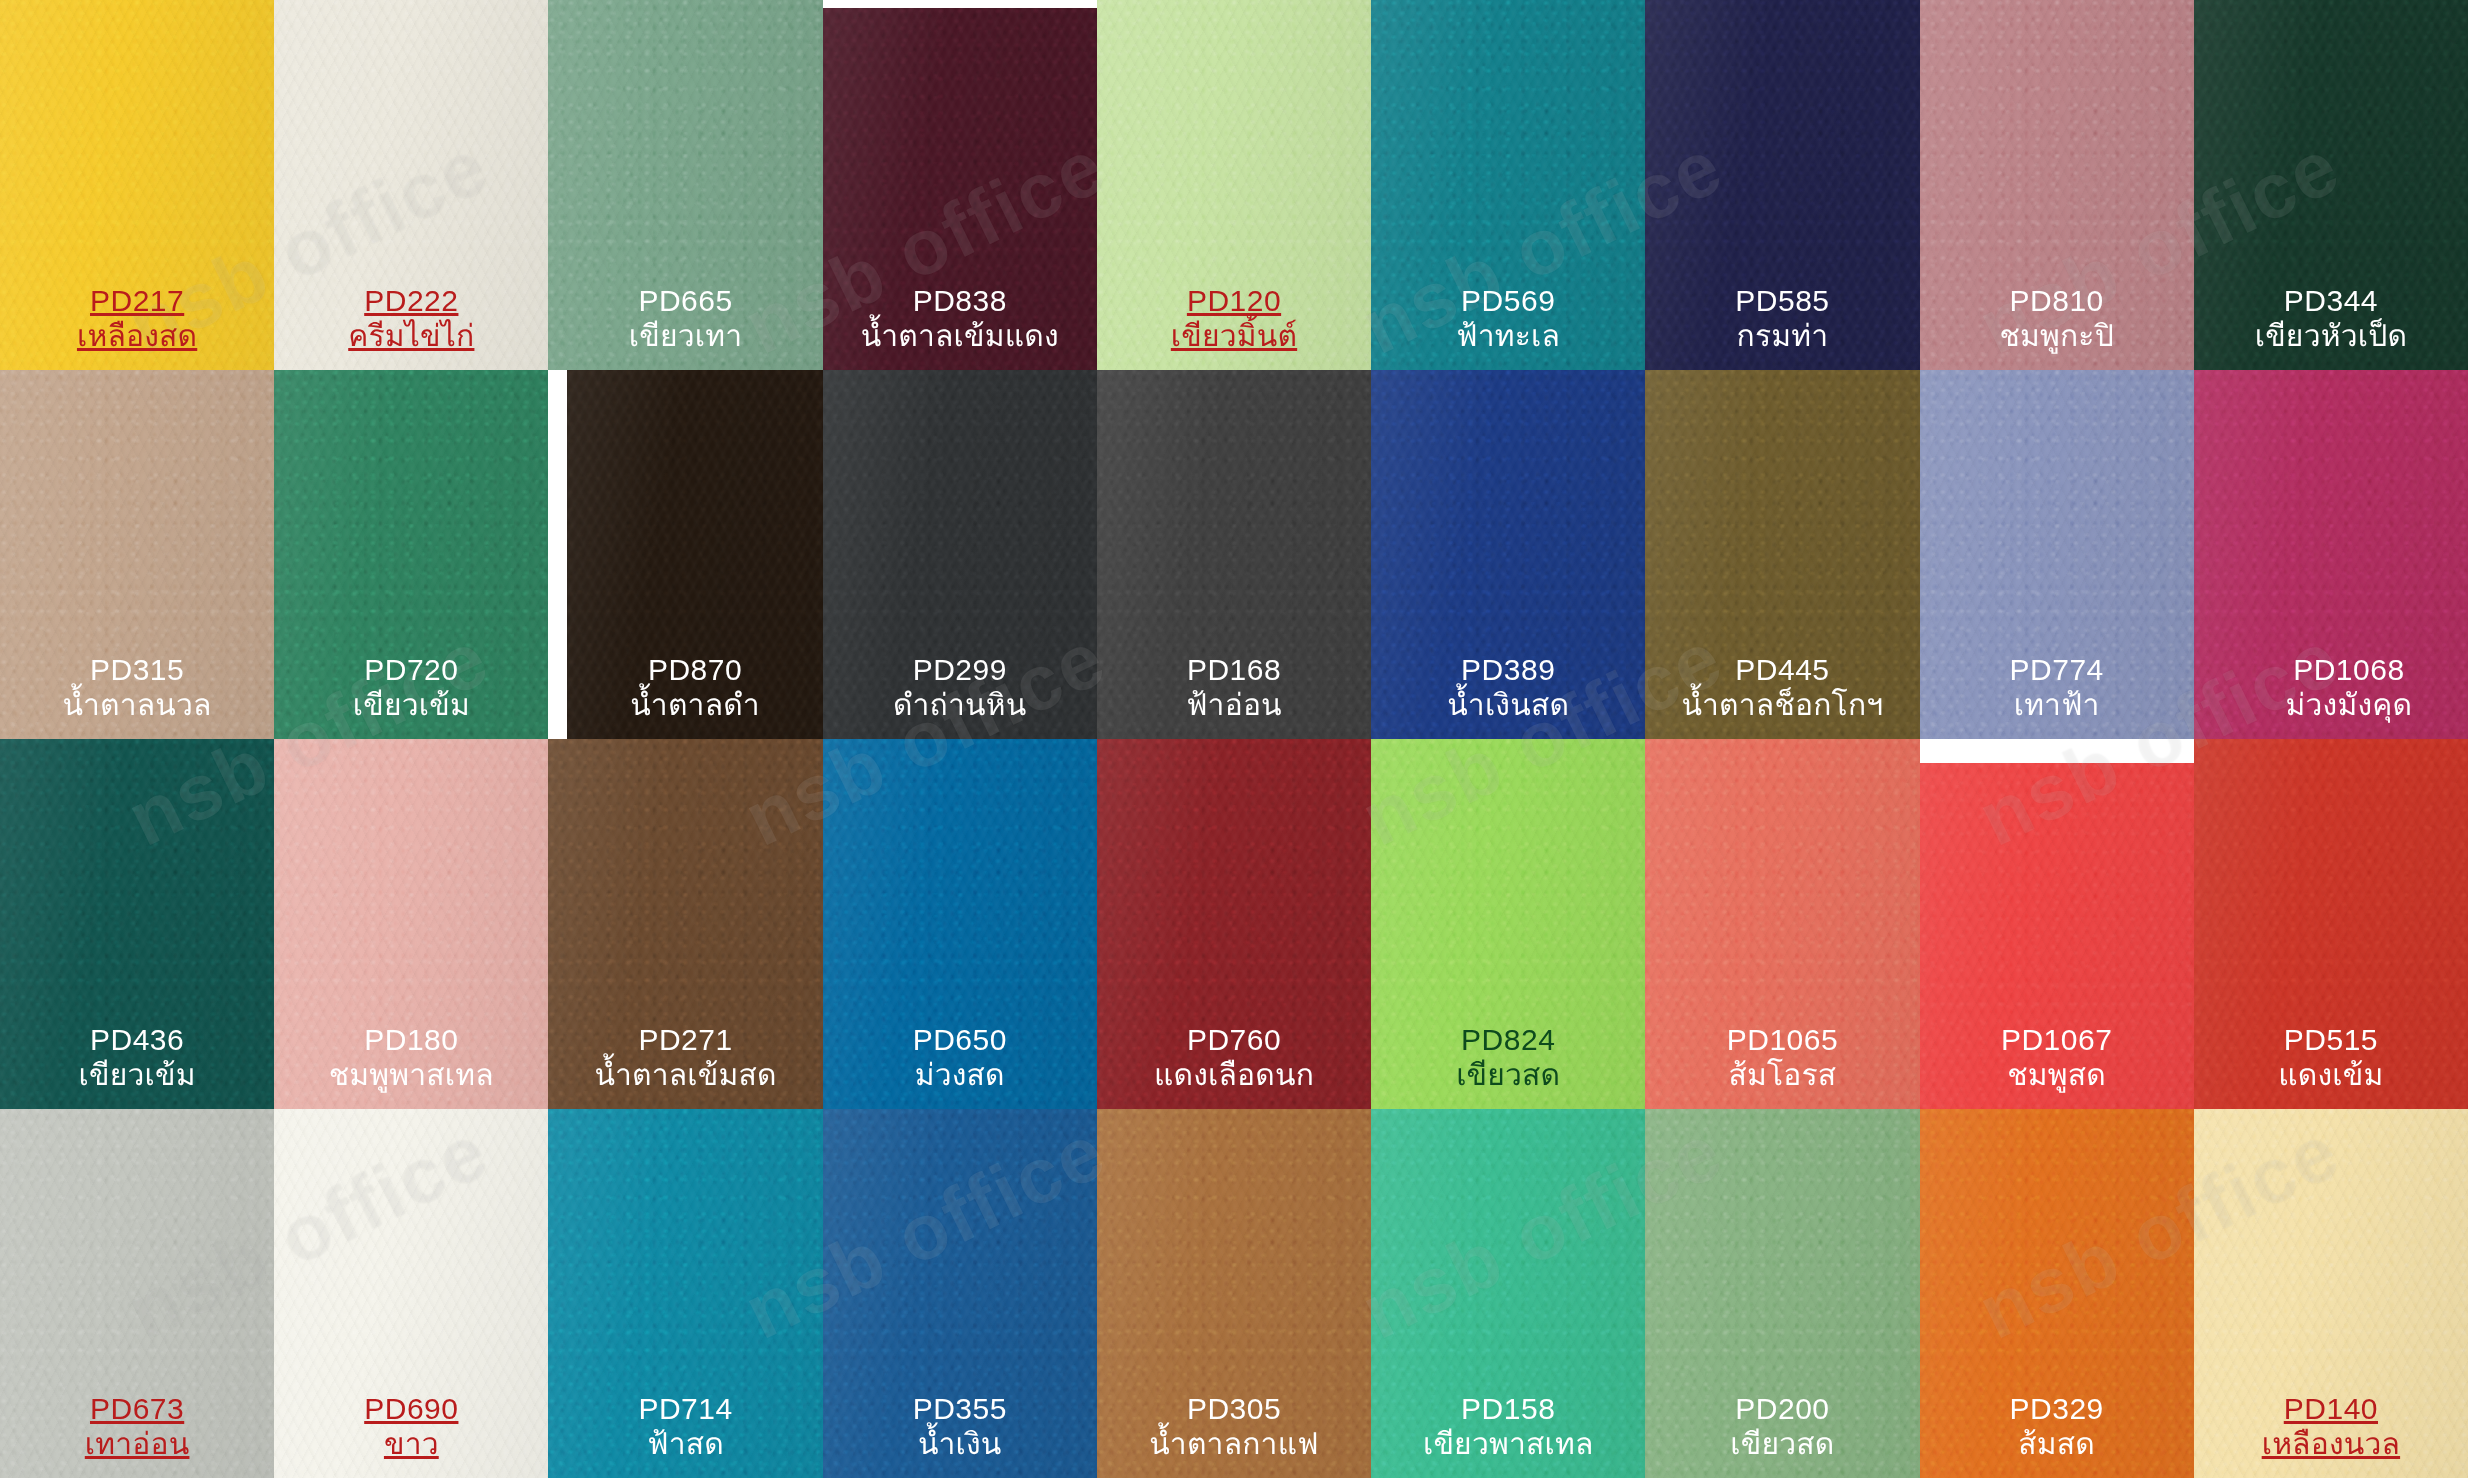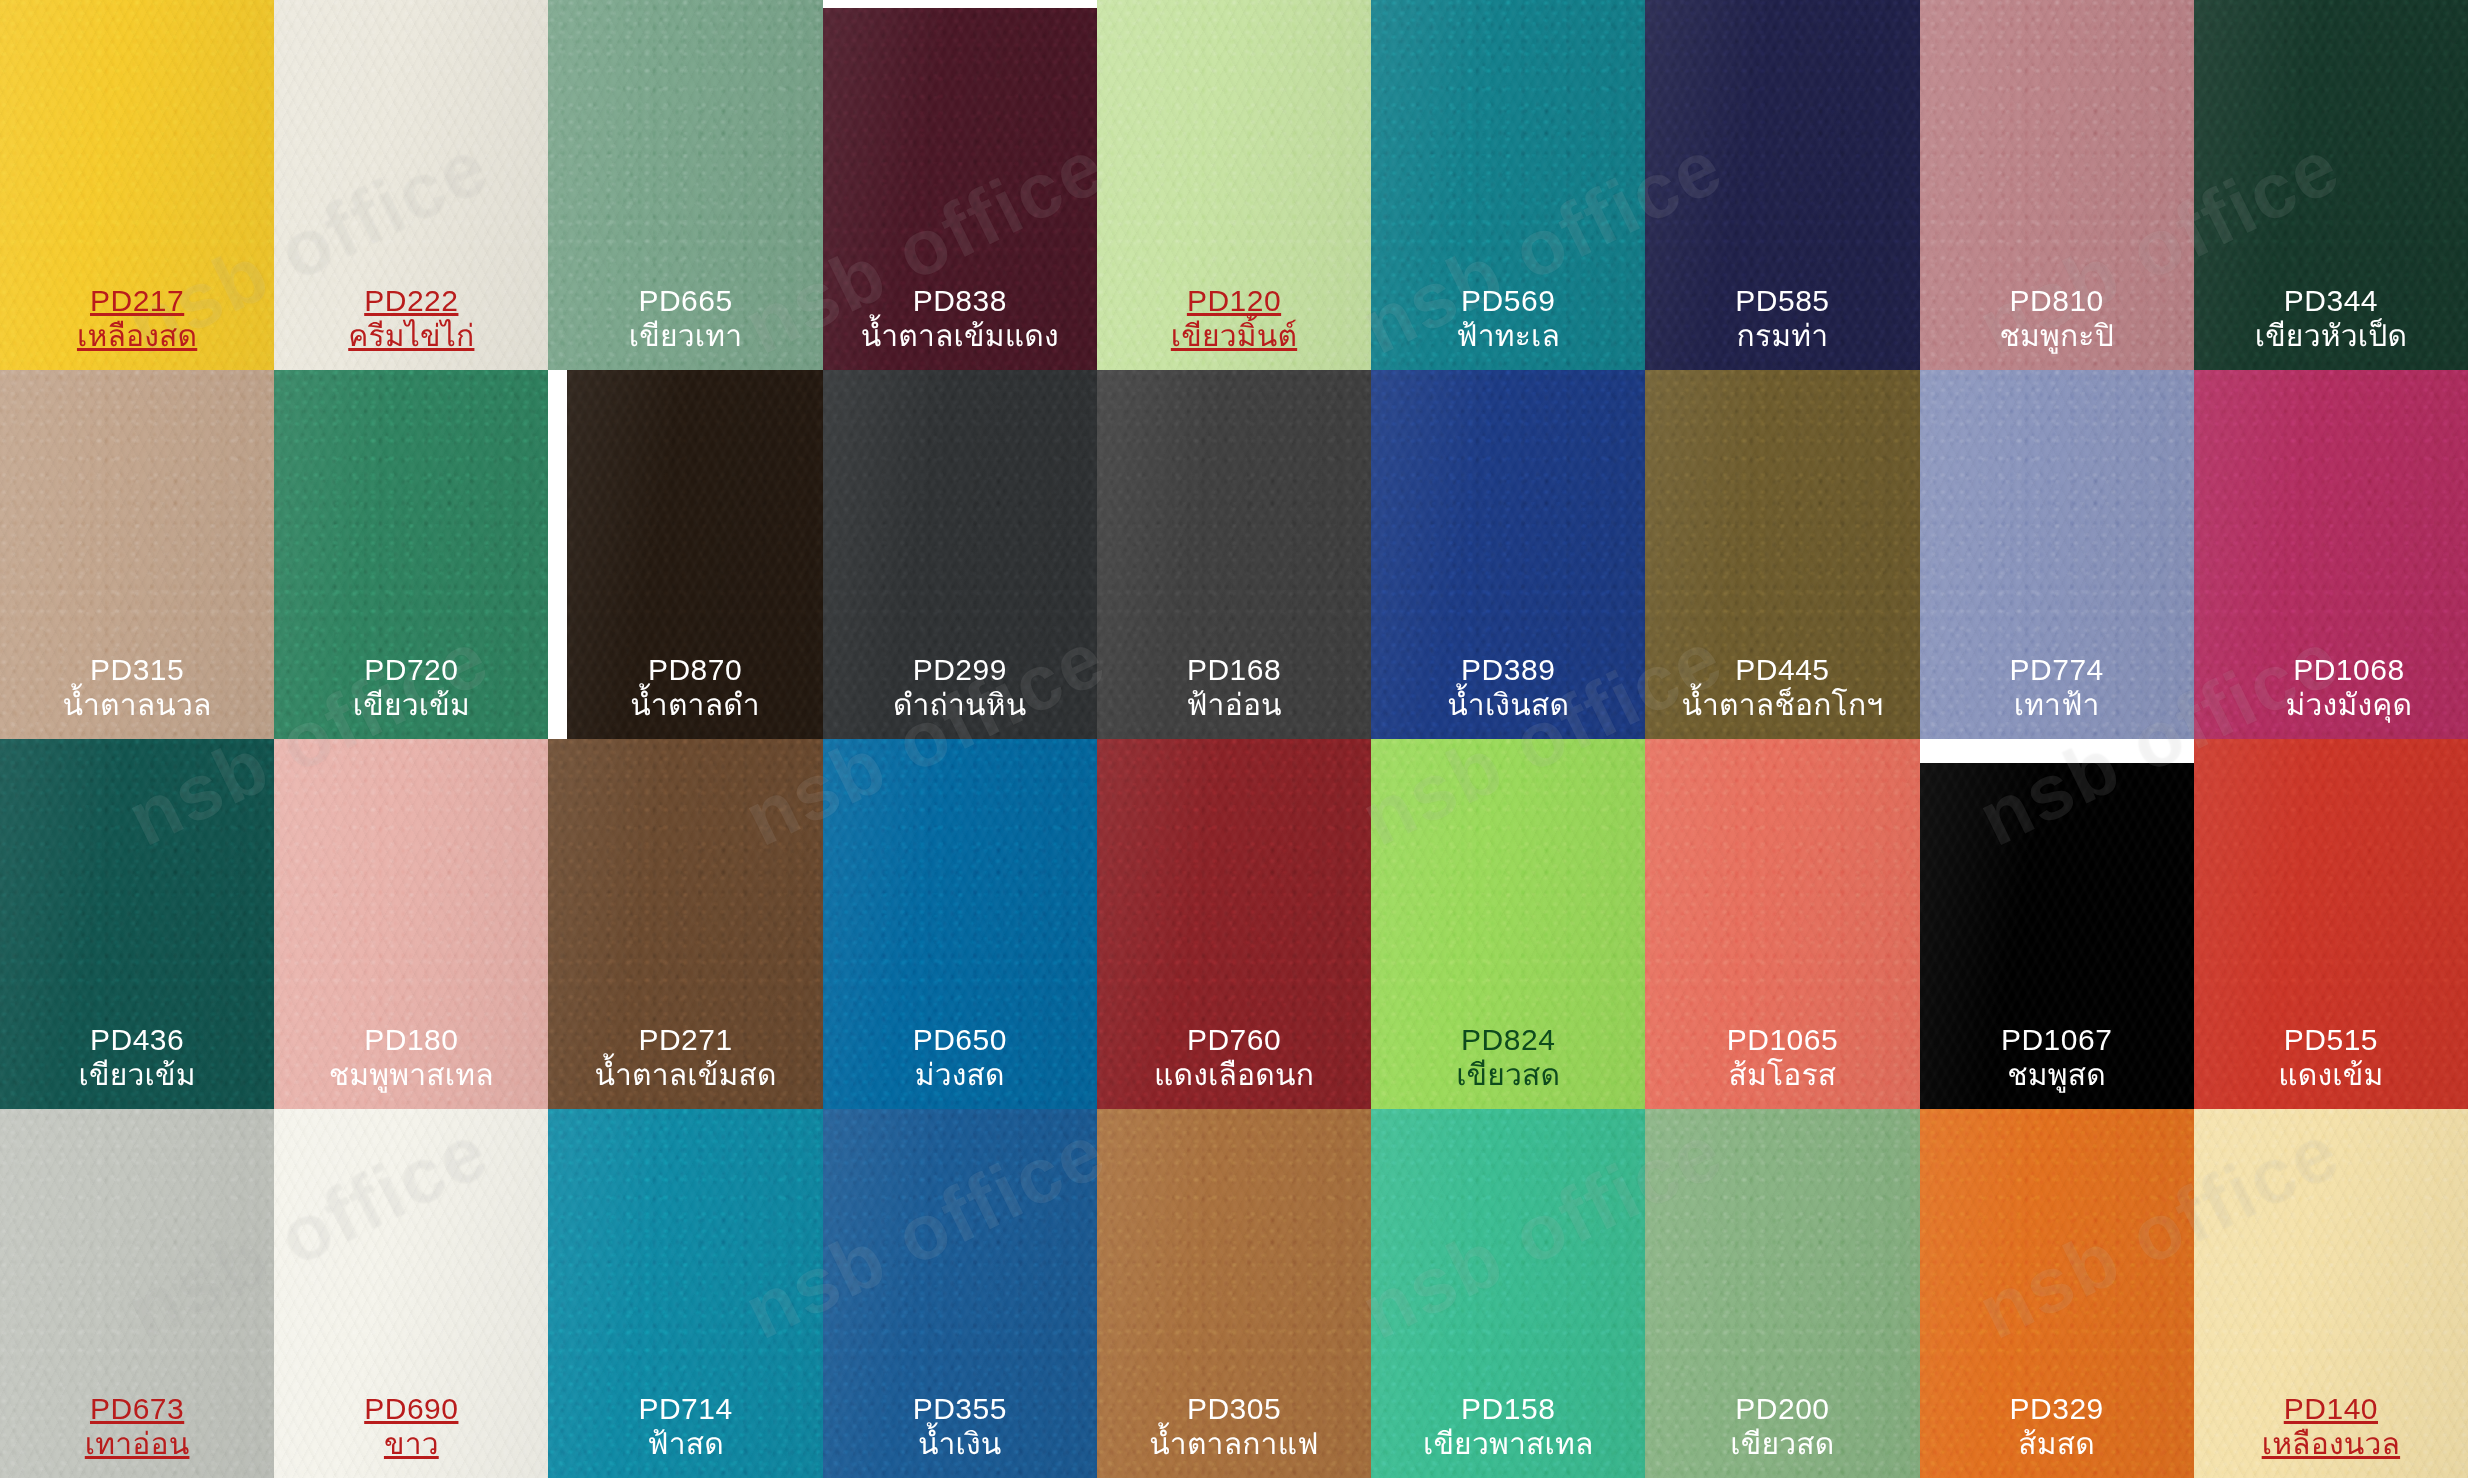--- a/index.html
+++ b/index.html
@@ -345,21 +345,21 @@
     </div>
     <div class="swatch light-text" style="background: rgb(232, 112, 94);">
       <div class="grain"></div>
       <div class="grain2"></div>
       <div class="sheen"></div>
       <div class="labels">
         <span class="code">PD1065</span>
         <span class="thai">ส้มโอรส</span>
       </div>
     </div>
-    <div class="swatch light-text" style="background: #000000; margin-top: 24px;">
+    <div class="swatch light-text" style="background: #ef4444; margin-top: 24px;">
       <div class="grain"></div>
       <div class="grain2"></div>
       <div class="sheen"></div>
       <div class="labels">
         <span class="code">PD1067</span>
         <span class="thai">ชมพูสด</span>
       </div>
     </div>
     <div class="swatch light-text" style="background: rgb(204, 53, 39);">
       <div class="grain"></div>

